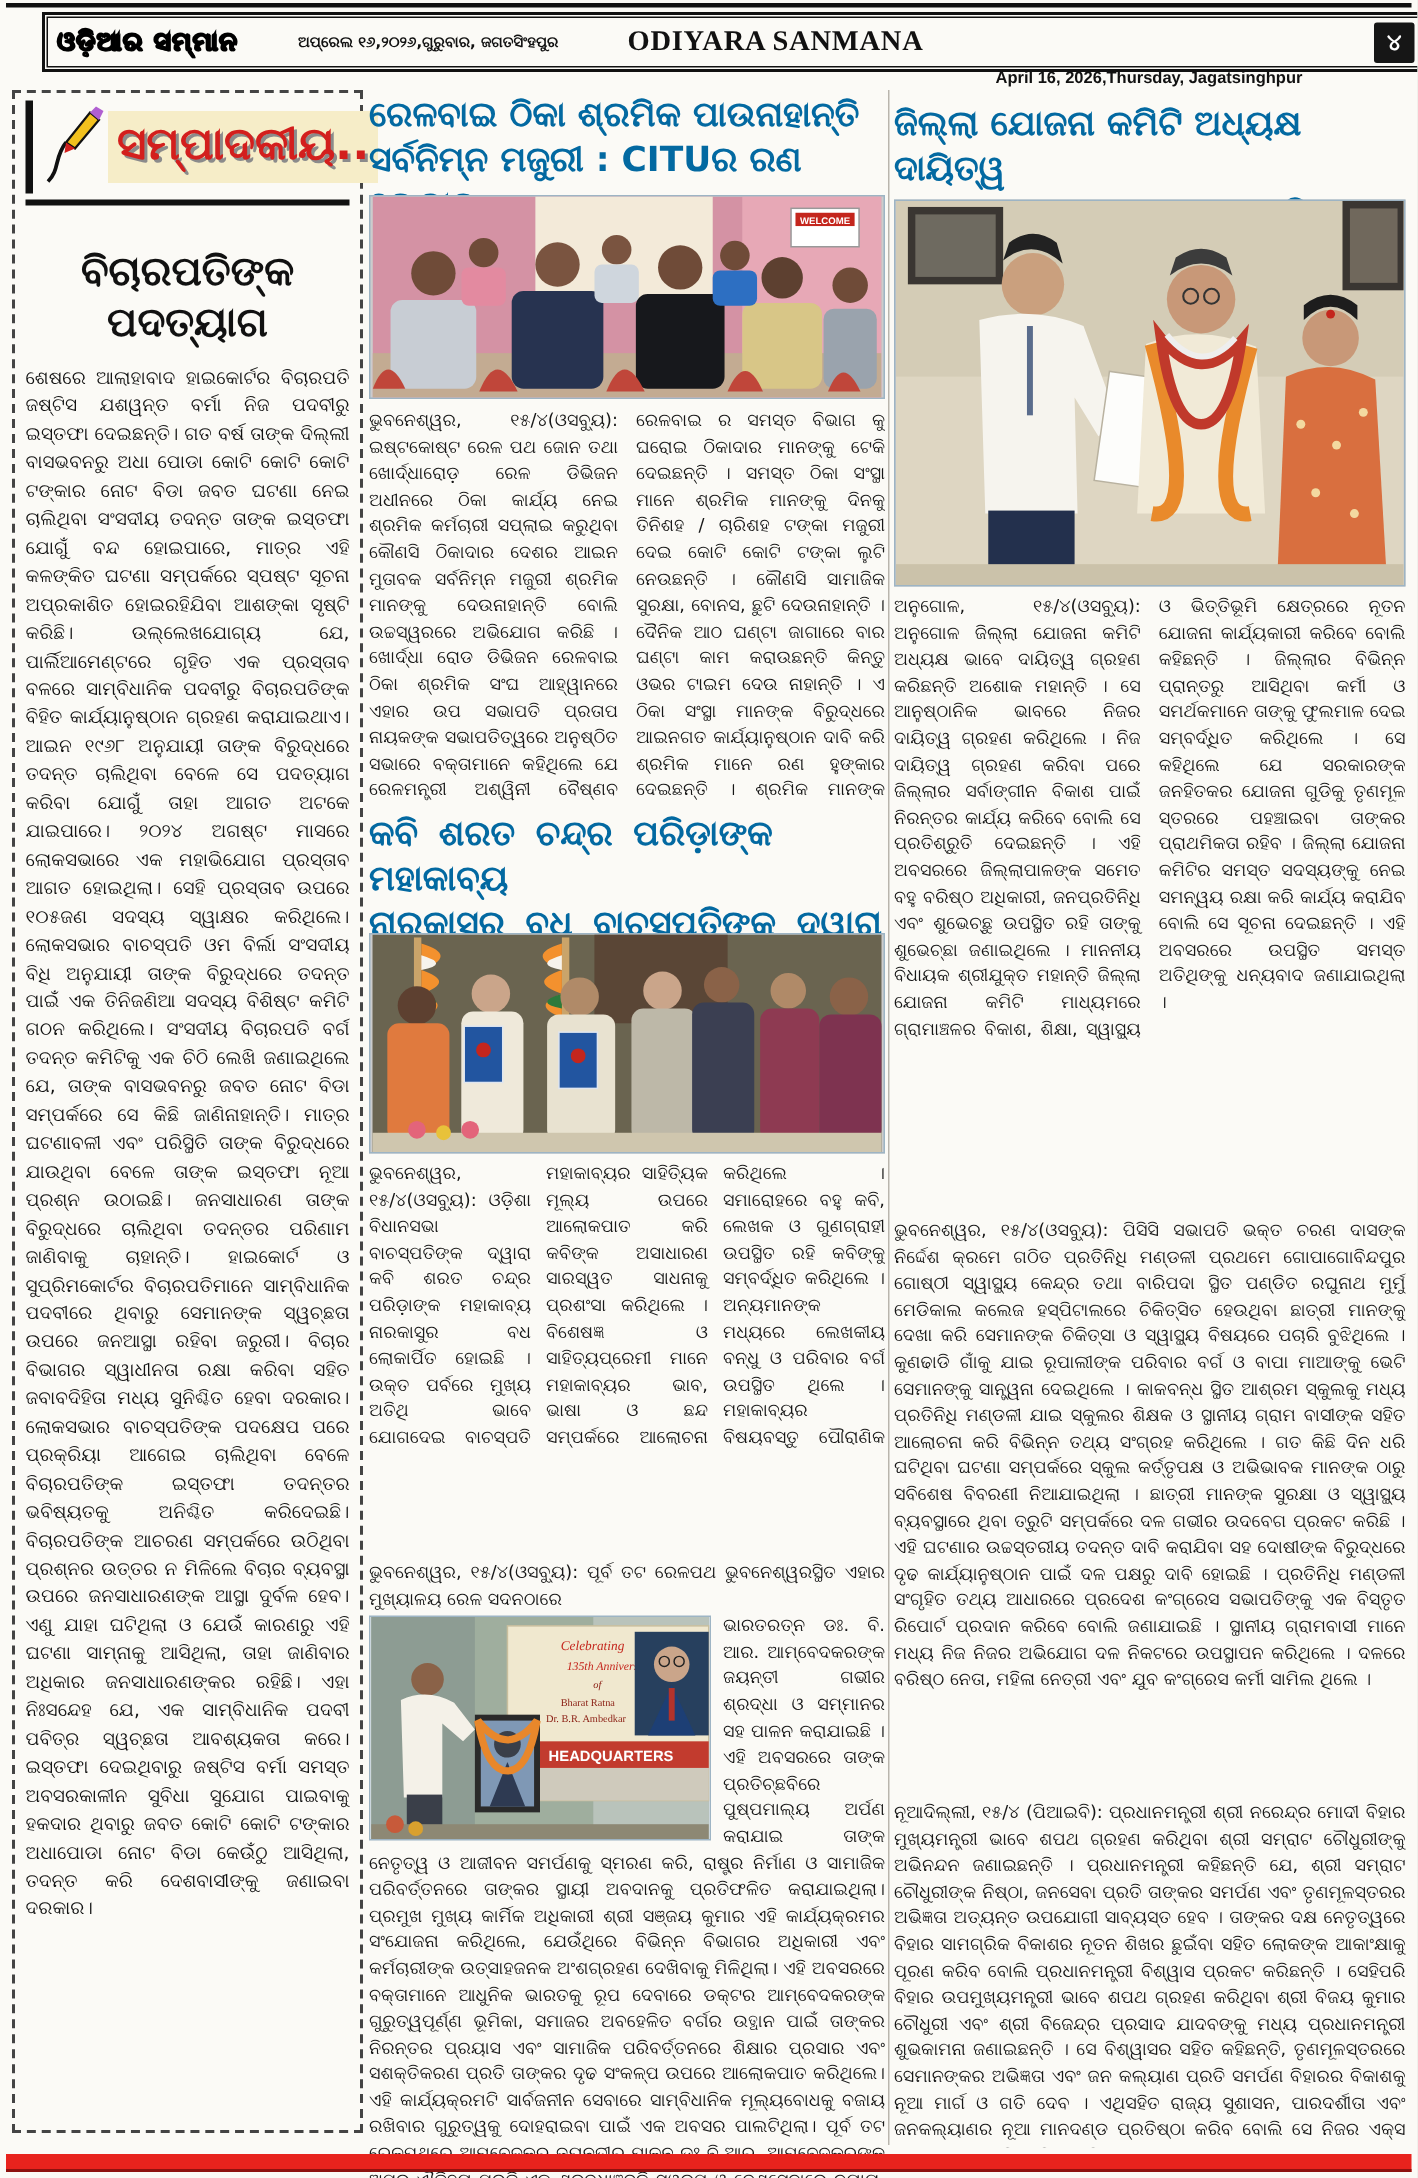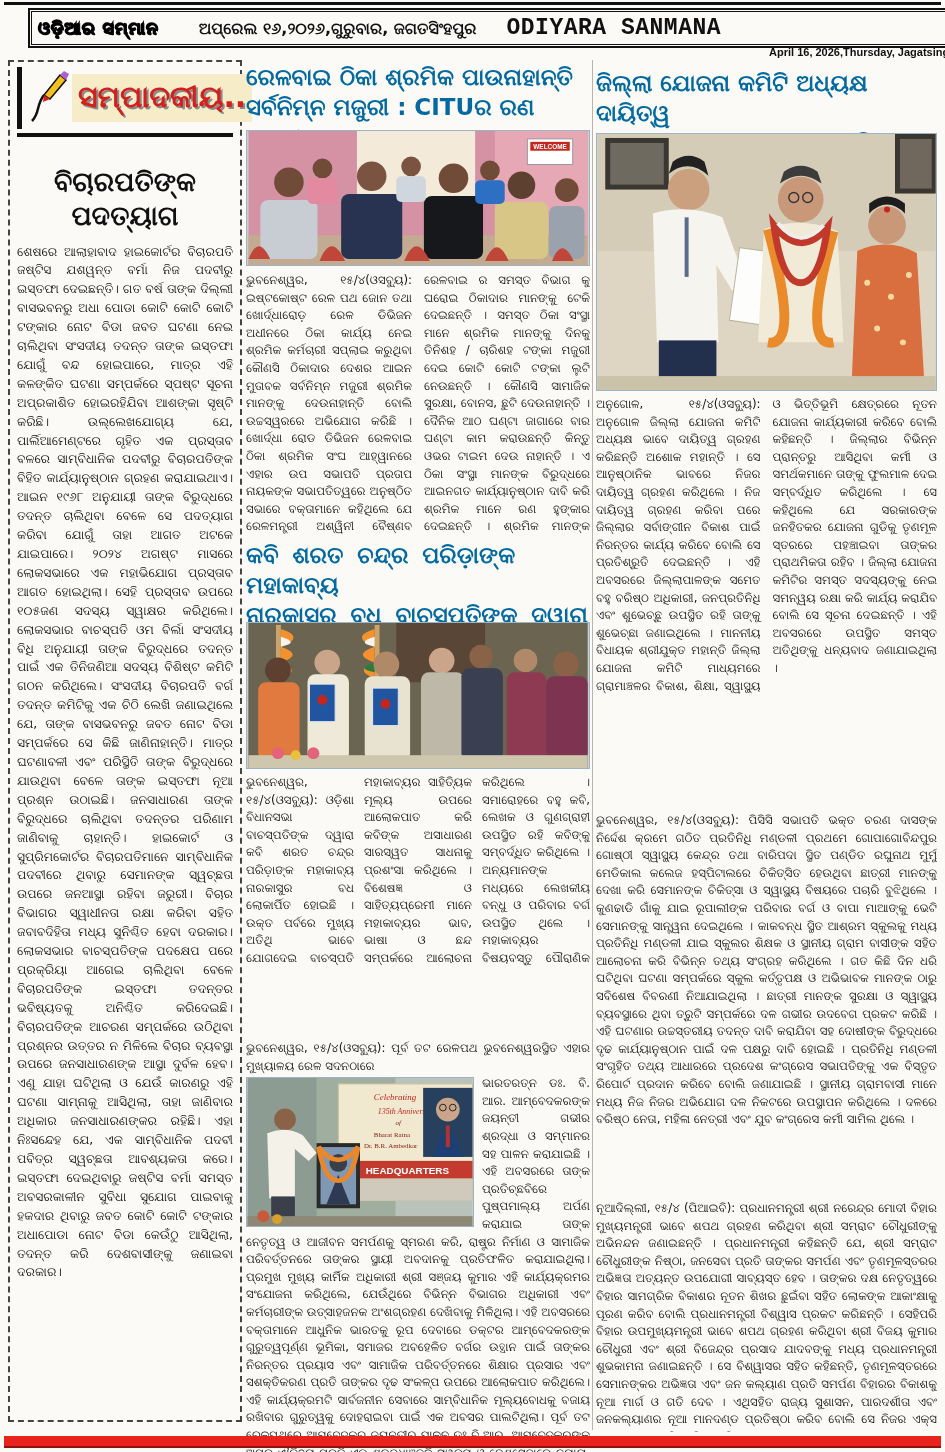--- a/index.html
+++ b/index.html
@@ -13,23 +13,23 @@
   
   .header-box {
     position:absolute; left:28px; top:8px; width:925px; height:40px;
     border:2px solid #111; box-shadow:inset 0 0 0 1px #fbfaf6, inset 0 0 0 2px #111;
     display:flex; align-items:center; gap:14px; padding:0 8px;
   }
   .logo {
     font-weight:bold; font-size:17px; letter-spacing:1px; color:#fff;
     -webkit-text-stroke:1.2px #000; text-shadow:1px 1px 0 #000; white-space:nowrap;
   }
-  .odia-date { font-size:16px; font-weight:bold; white-space:nowrap; margin-left:26px; }
-  .masthead { font-family:Liberation Mono, monospace; font-weight:bold; font-size:23px;
-    letter-spacing:.5px; margin-left:16px; white-space:nowrap; }
+  .odia-date { font-size:10px; font-weight:bold; white-space:nowrap; margin-left:26px; }
+  .masthead { font-family:Liberation Serif, serif; font-weight:bold; font-size:19px;
+    letter-spacing:.5px; margin-left:32px; white-space:nowrap; }
   .eng-date { font-family:"Liberation Sans",sans-serif; font-size:11px; font-weight:bold;
     margin-left:34px; white-space:nowrap;margin-top:48px; }
   .page-num {
     margin-left:auto; width:27px; height:27px; background:#161616; color:#fff;
     font-weight:bold; font-size:15px; display:flex; align-items:center; justify-content:center;
     border-radius:2px;
   }
   
   .editorial {
     position:absolute; left:8px; top:60px; width:234px; height:1362px;

